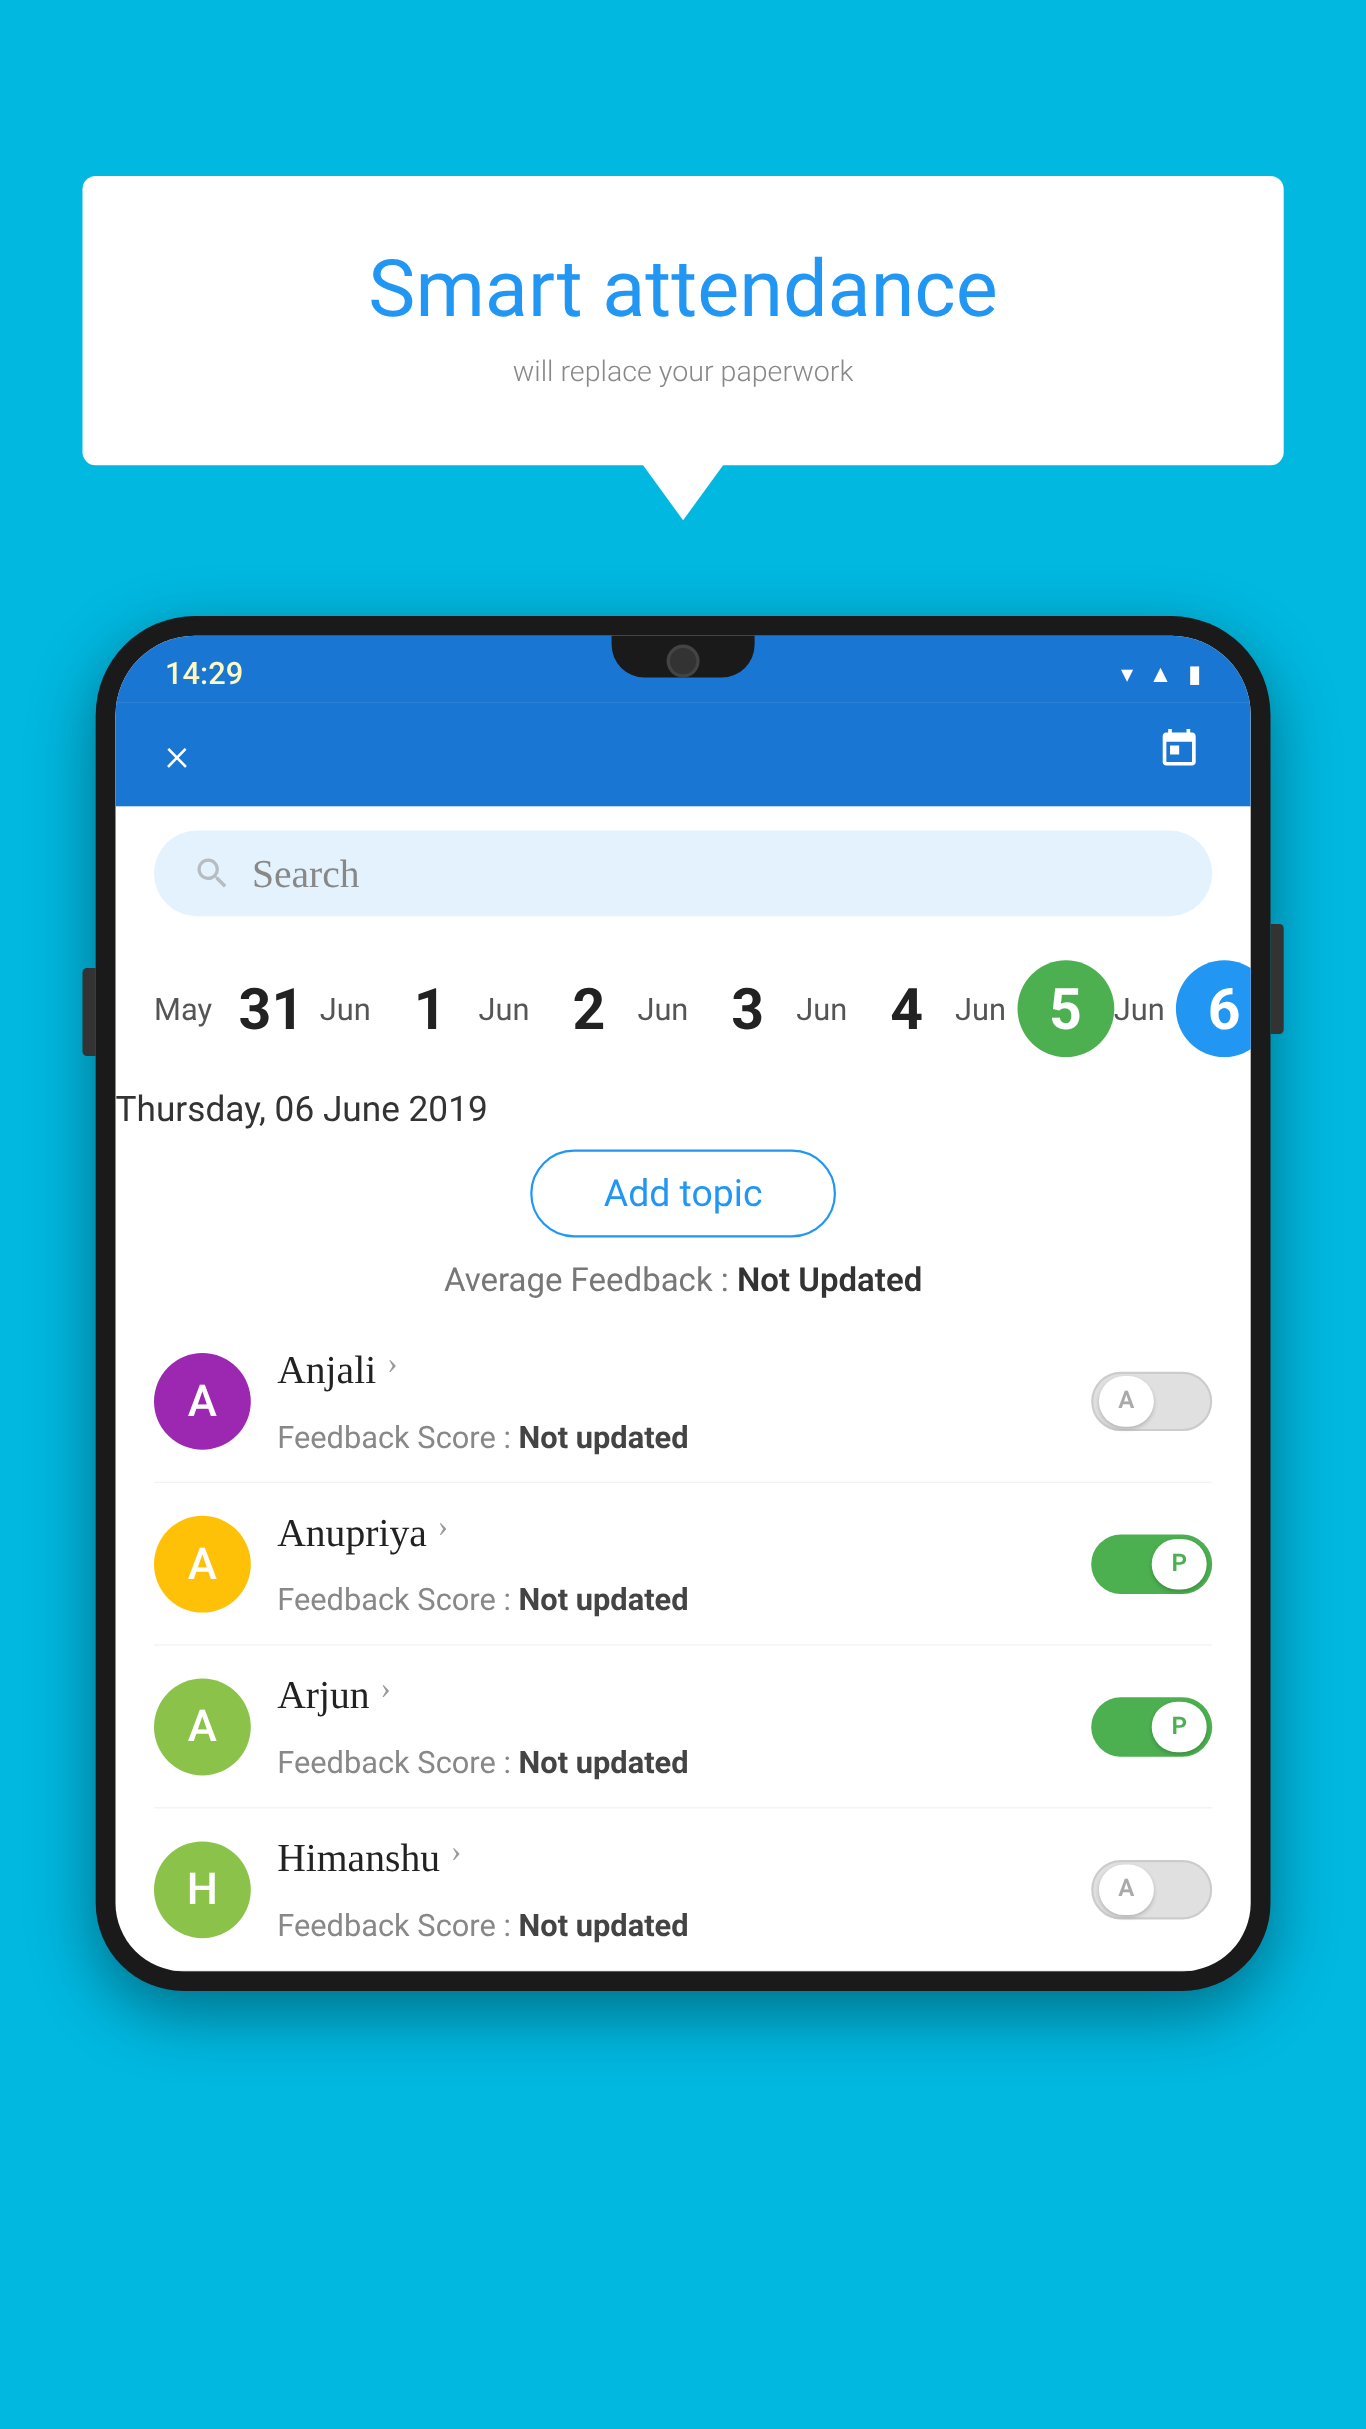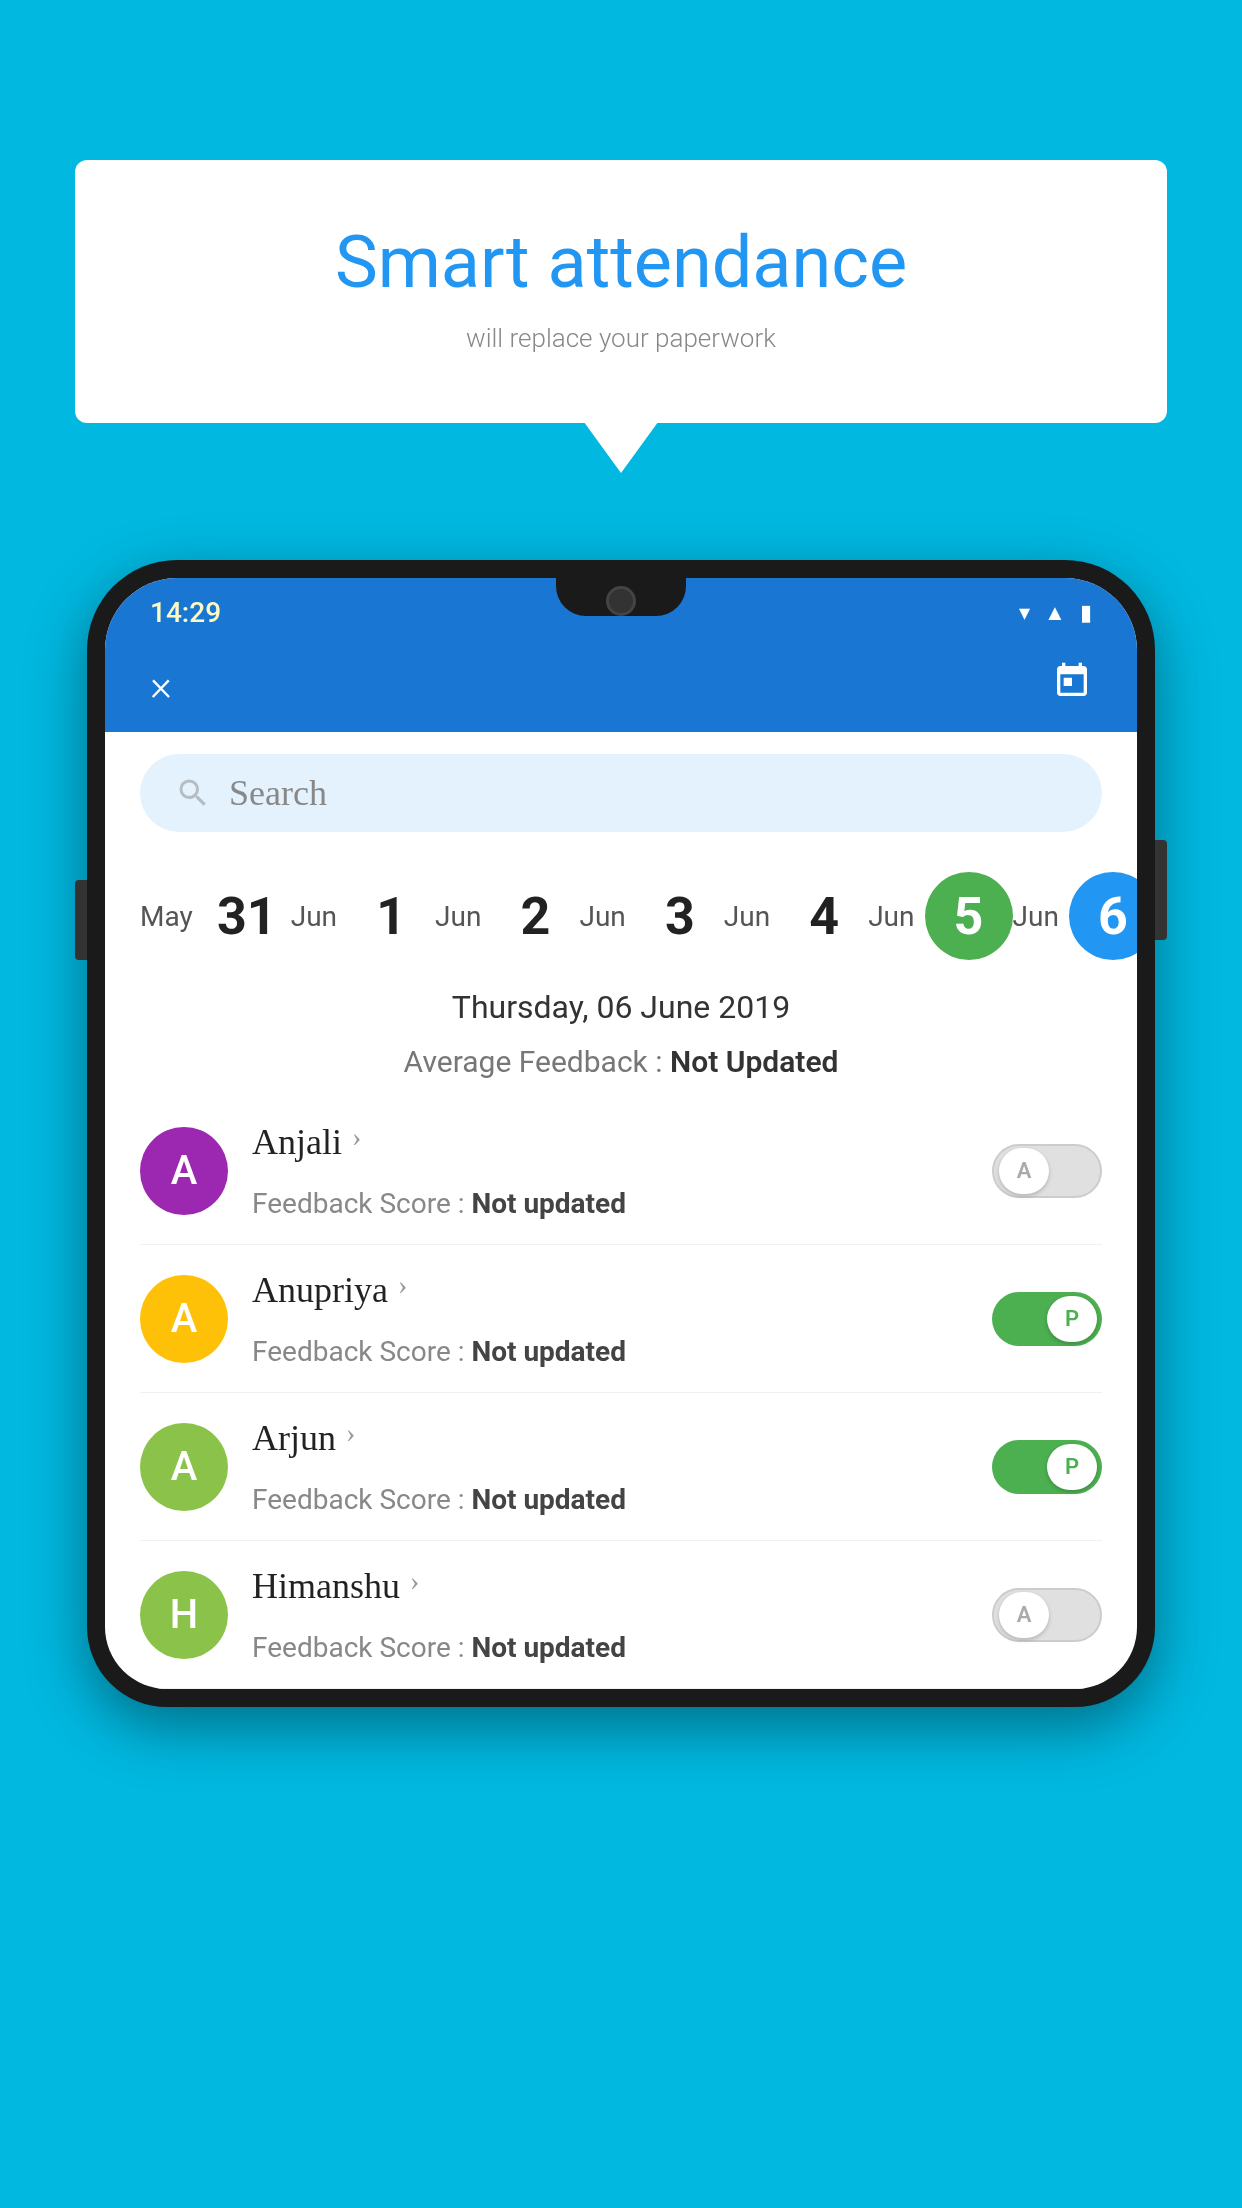--- a/index.html
+++ b/index.html
@@ -223,21 +223,20 @@
     }
 
     .date-num.selected {
       background: #2196F3;
       color: white;
       font-weight: 700;
     }
 
     
     .selected-date-label {
-      text-align: center;
       font-size: 32px;
       color: #333;
       margin: 10px 0 18px;
     }
 
     
     .add-topic-btn {
       display: block;
       margin: 0 auto 22px;
       border: 2px solid #2196F3;
@@ -458,20 +457,21 @@
             <div class="date-num today">5</div>
           </div>
           <div class="date-item">
             <div class="date-month">Jun</div>
             <div class="date-num selected">6</div>
           </div>
         </div>
 
       <div class="selected-date-label">Thursday, 06 June 2019</div>
 
+      <div class="add-topic-btn">Add topic</div>
 
       <div class="avg-feedback"><span>Average Feedback : </span><strong>Not Updated</strong></div>
 
       <div class="student-list">
 
       <div class="student-item">
             <div class="student-avatar" style="background: rgb(156, 39, 176);">A</div>
             <div class="student-info">
               <div class="student-name">Anjali <span class="chevron">›</span></div>
               <div class="student-feedback">Feedback Score : <strong>Not updated</strong></div>

